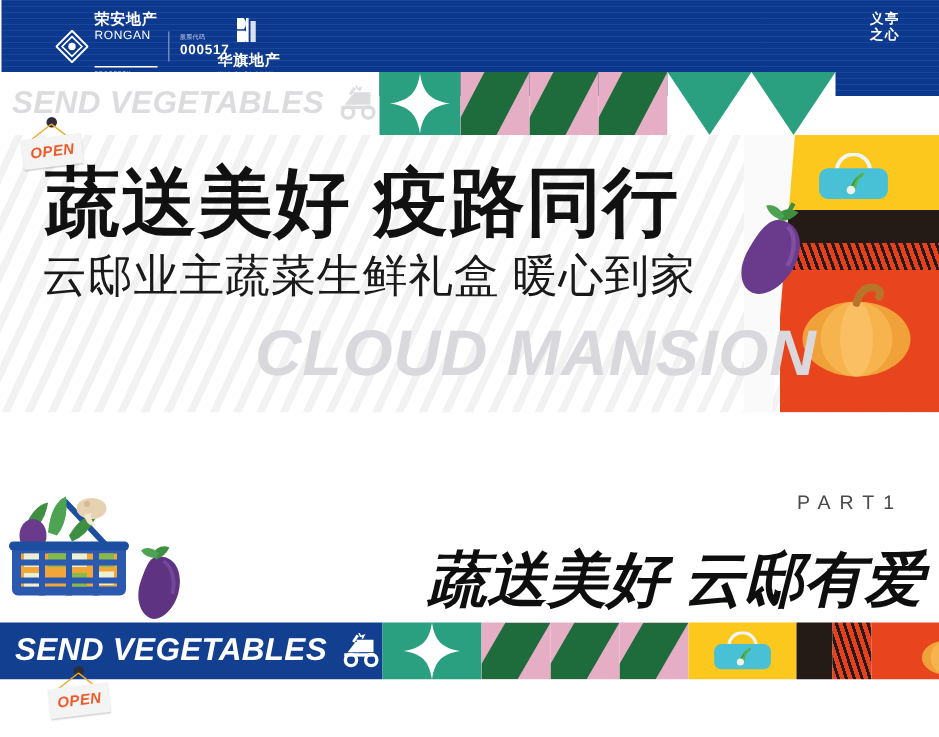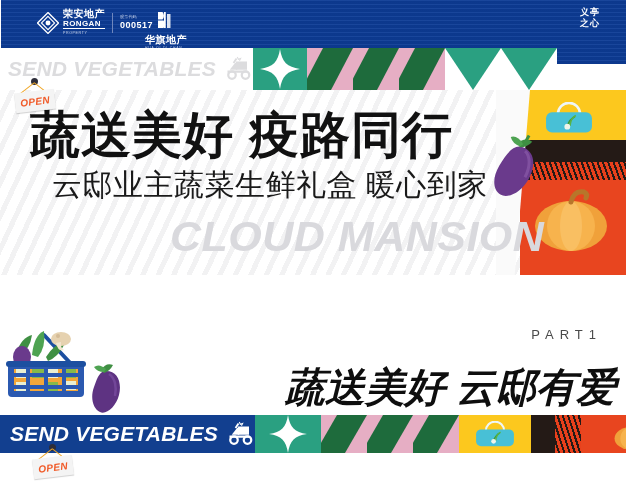--- a/index.html
+++ b/index.html
@@ -14,22 +14,22 @@
     background:#0d3c96;
     background-image:repeating-linear-gradient(to bottom,
       rgba(255,255,255,0.05) 0px, rgba(255,255,255,0.05) 1px,
       rgba(0,0,0,0.06) 1px, rgba(0,0,0,0.06) 4px);
   }
   .logo-group { position:absolute; left:36px; top:9px; display:flex; align-items:center; gap:0px; }
   .logo-mark { width:22px; height:22px; position:relative; }
   .diamond-logo { width:22px; height:22px; }
   .logo-texts { display:flex; flex-direction:column; justify-content:center; margin-left:4px; }
   .logo-cn { font-size:10px; font-weight:bold; color:#fff; letter-spacing:0.5px; line-height:10px; }
-  .logo-en { font-size:8px; font-weight:bold; color:#fff; letter-spacing:0.4px; line-height:9px;
-             border-bottom:1px solid #fff; padding-bottom:0px; }
+  .logo-en { font-size:8px; font-weight:normal; color:#fff; letter-spacing:0.4px; line-height:9px;
+             border-bottom:1px solid #fff; padding-bottom:16px; }
   .logo-sub { font-size:3.6px; color:#cfd9ee; letter-spacing:0.6px; line-height:6px; margin-top:1px; }
   .logo-divider { width:1px; height:20px; background:#6f87bd; margin:0 7px; }
   .stock { display:flex; flex-direction:column; justify-content:center; }
   .stock-label { font-size:4px; color:#cfd9ee; line-height:6px; letter-spacing:0.2px; }
   .stock-code { font-size:9px; color:#fff; font-weight:bold; letter-spacing:0.5px; line-height:11px; }
 
   .logo-group2 { position:absolute; left:140px; top:10px; display:flex; align-items:center;flex-direction:column; }
   .hx-mark { width:19px; height:20px; }
   .hx-texts { margin-left:4px; display:flex; flex-direction:column; }
   .hx-cn { font-size:10px; font-weight:bold; color:#fff; letter-spacing:0.5px; line-height:11px; }
@@ -76,21 +76,21 @@
     background:#fafafa;
     background-image:repeating-linear-gradient(115deg,
       #ffffff 0px, #ffffff 9px, #f2f2f3 9px, #f2f2f3 14px);
   }
   .hero-title {
     position:absolute; left:30px; top:18px;
     font-size:50px; font-weight:bold; color:#111; letter-spacing:1px; line-height:54px;
     white-space:nowrap;
   }
   .hero-sub {
-    position:absolute; left:52px; top:78px;
+    position:absolute; left:28px; top:78px;
     font-size:30px; color:#1a1a1a; letter-spacing:0.5px; line-height:34px; white-space:nowrap;
   }
   .hero-watermark {
     position:absolute; left:170px; top:122px;
     font-size:43px; font-weight:bold; font-style:italic; color:#d9d9dd;
     letter-spacing:0.5px; white-space:nowrap; z-index:4;
   }
 
   
   .art-yellow { position:absolute; right:0; top:0; width:106px; height:50px; background:#fcc81e; }

